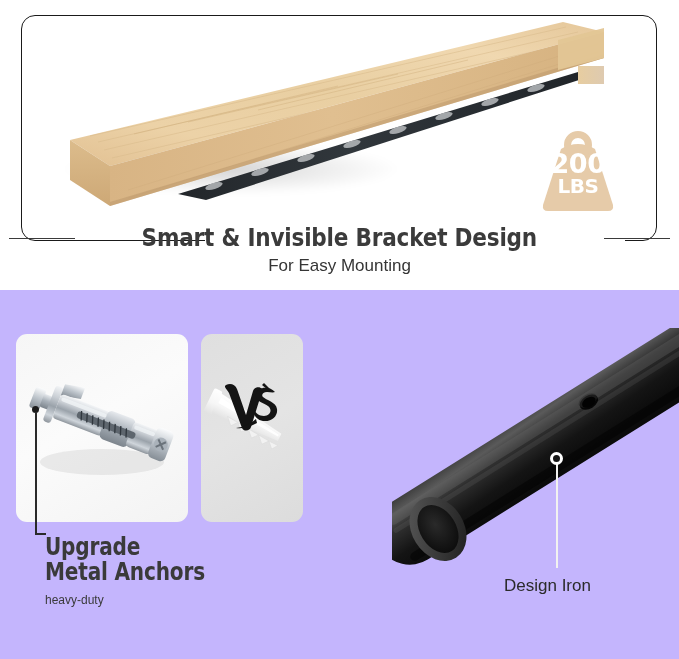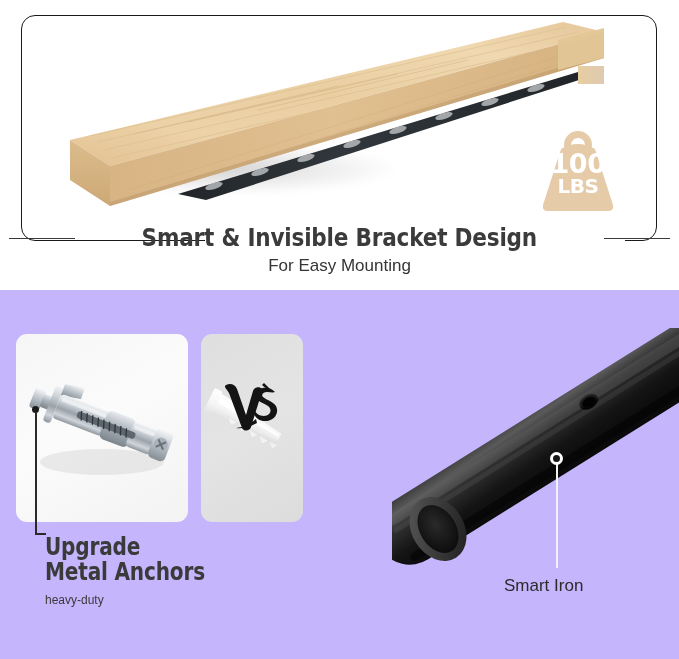--- a/index.html
+++ b/index.html
@@ -319,21 +319,21 @@
       </svg>
     </div>
 
     <div class="weight-badge">
       <svg width="94" height="86" viewBox="0 0 94 86">
         <path d="M30 20 Q47 10 64 20 L82 76 Q83 82 77 82 L17 82 Q11 82 12 76 Z" fill="#e6cba9"></path>
         <path d="M47 2 a14 14 0 0 1 14 14 a14 14 0 0 1 -14 14 a14 14 0 0 1 -14 -14 a14 14 0 0 1 14 -14 z
                  M47 9 a7 7 0 0 0 0 14 a7 7 0 0 0 0 -14 z" fill="#e6cba9"></path>
       </svg>
       <div class="weight-text">
-        <span class="weight-num">100</span>
+        <span class="weight-num">200</span>
         <span class="weight-unit">LBS</span>
       </div>
     </div>
 
     <div class="frame-mask"></div>
 
     <div class="headline-row">
       <div class="rule"></div>
       <div class="headline">Smart &amp; Invisible Bracket Design</div>
       <div class="rule"></div>
@@ -498,16 +498,16 @@
 
         <ellipse cx="46" cy="201" rx="26" ry="34" transform="rotate(-32 46 201)" fill="url(#pipeRim)"></ellipse>
         <ellipse cx="46" cy="201" rx="18" ry="26" transform="rotate(-32 46 201)" fill="url(#pipeBore)"></ellipse>
       </svg>
     </div>
 
     <div class="callout-right-line"></div>
     <div class="callout-right-ring"></div>
 
     <div class="pipe-caption">
-      <span>Smart Iron</span>
+      <span>Design Iron</span>
     </div>
   </div>
 </div>
 
 </body></html>

